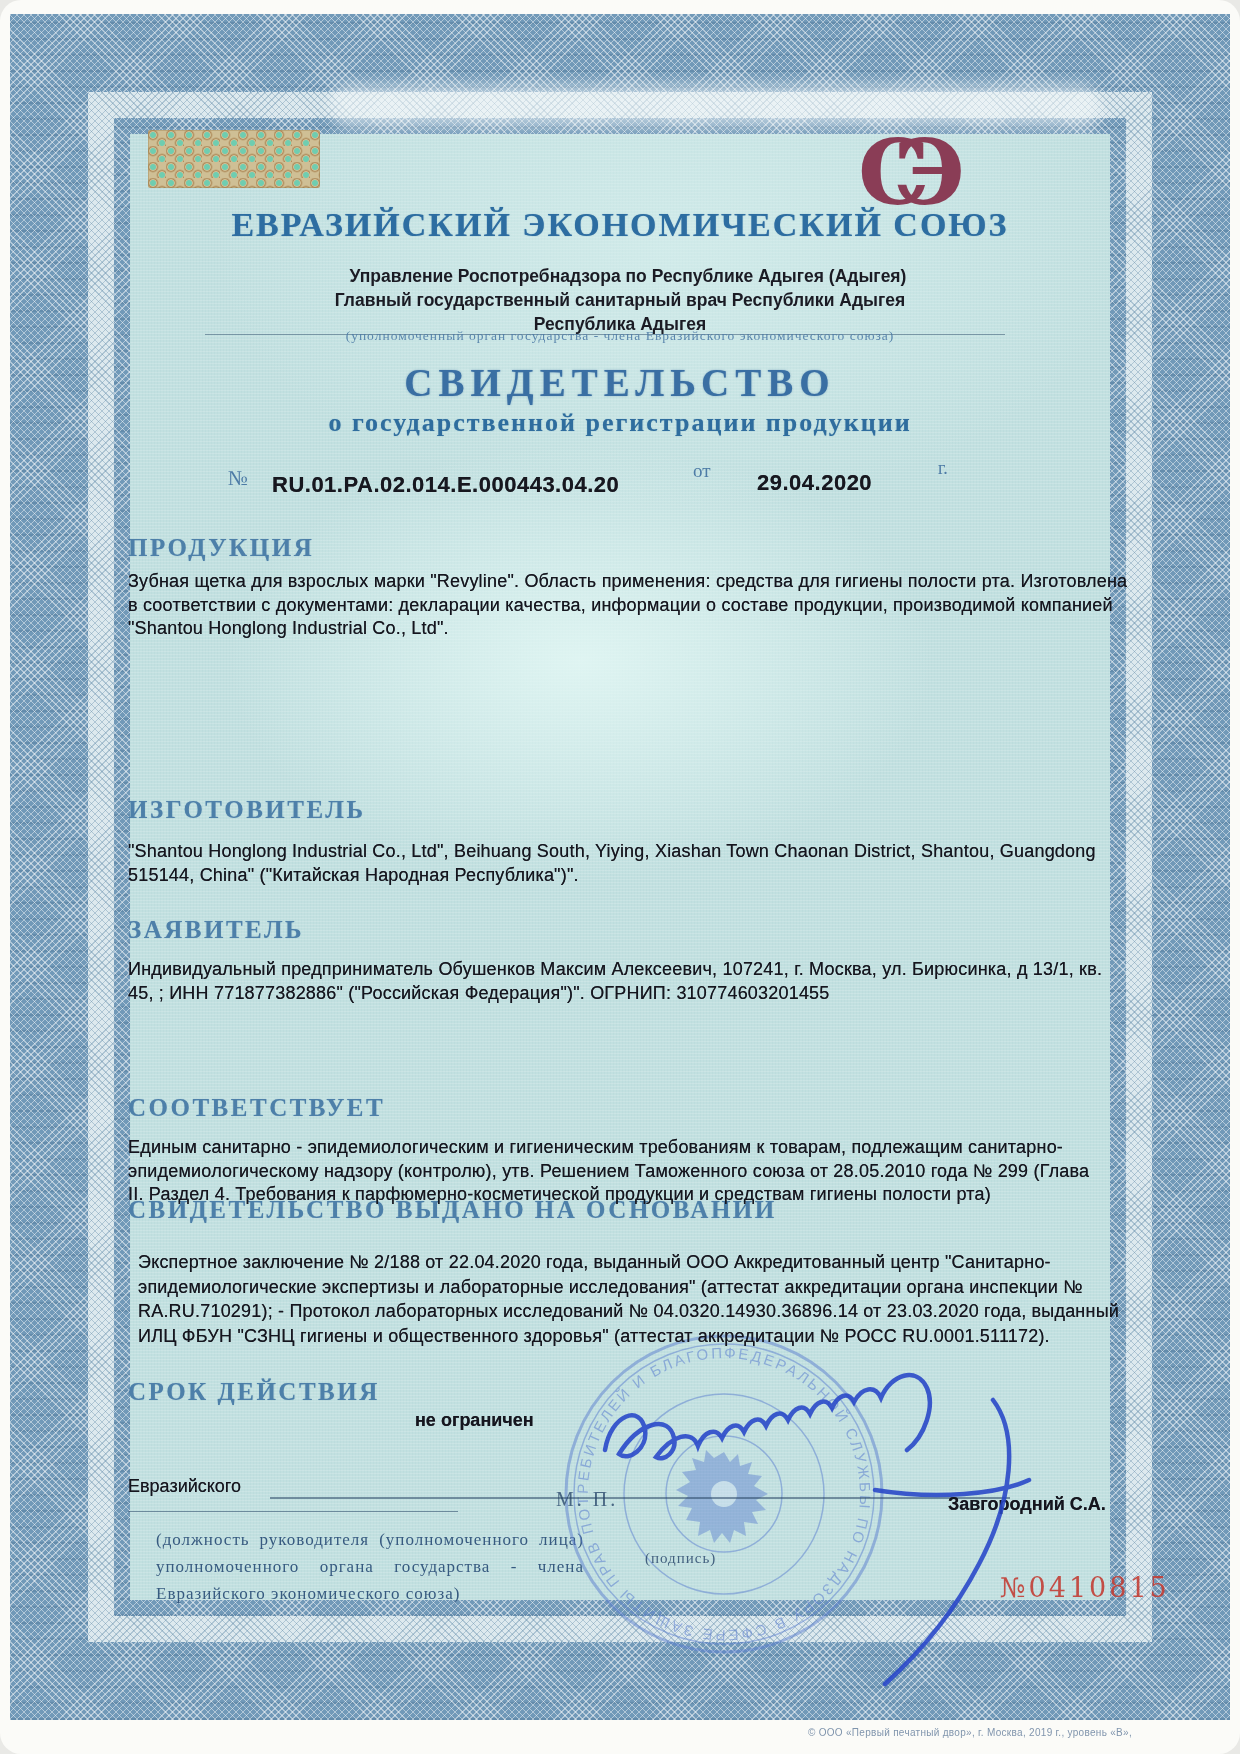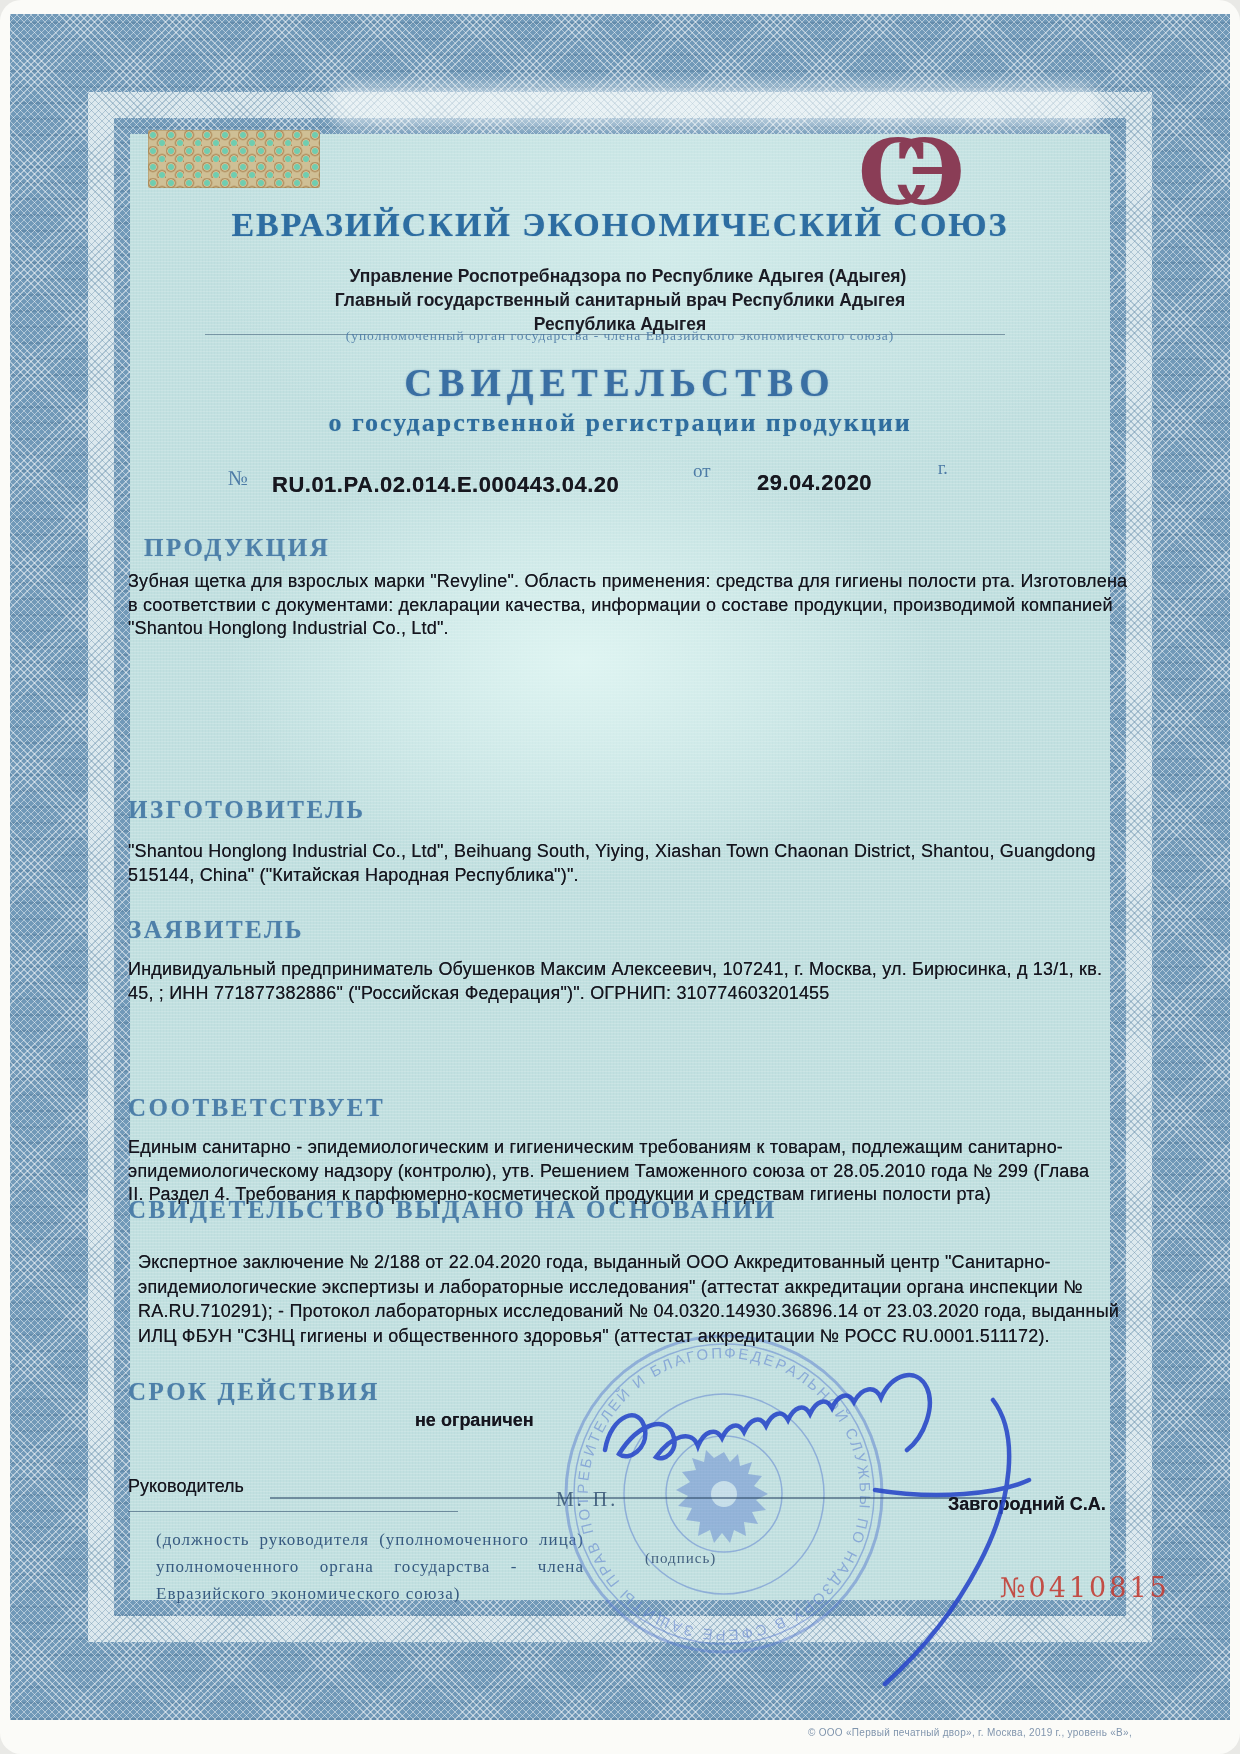--- a/index.html
+++ b/index.html
@@ -144,21 +144,21 @@
 
   <div class="abs t-doctitle" style="top:360px;left:0;">СВИДЕТЕЛЬСТВО</div>
   <div class="abs t-docsub" style="top:408px;left:0;">о государственной регистрации продукции</div>
 
   <div class="abs t-blue-serif" style="top:466px;left:228px;">№</div>
   <div class="abs t-number" style="top:472px;left:272px;">RU.01.PA.02.014.E.000443.04.20</div>
   <div class="abs t-blue-serif" style="top:460px;left:693px;font-size:19px;">от</div>
   <div class="abs t-number" style="top:470px;left:757px;">29.04.2020</div>
   <div class="abs t-blue-serif" style="top:458px;left:938px;font-size:18px;">г.</div>
 
-  <div class="abs h-section" style="top:534px;left:144px;text-align:right;">ПРОДУКЦИЯ</div>
+  <div class="abs h-section" style="top:534px;left:128px;text-align:right;">ПРОДУКЦИЯ</div>
   <div class="abs body-text" style="top:570px;left:128px;width:1000px;">Зубная щетка для взрослых марки "Revyline". Область применения: средства для гигиены полости рта. Изготовлена в соответствии с документами: декларации качества, информации о составе продукции, производимой компанией "Shantou Honglong Industrial Co., Ltd".</div>
 
   <div class="abs h-section" style="top:796px;left:128px;">ИЗГОТОВИТЕЛЬ</div>
   <div class="abs body-text" style="top:840px;left:128px;width:1000px;">"Shantou Honglong Industrial Co., Ltd", Beihuang South, Yiying, Xiashan Town Chaonan District, Shantou, Guangdong 515144, China" ("Китайская Народная Республика")".</div>
 
   <div class="abs h-section" style="top:916px;left:128px;">ЗАЯВИТЕЛЬ</div>
   <div class="abs body-text" style="top:958px;left:128px;width:1000px;">Индивидуальный предприниматель Обушенков Максим Алексеевич, 107241, г. Москва, ул. Бирюсинка, д 13/1, кв. 45, ; ИНН 771877382886" ("Российская Федерация")". ОГРНИП: 310774603201455</div>
 
   <div class="abs h-section" style="top:1094px;left:128px;">СООТВЕТСТВУЕТ</div>
   <div class="abs body-text" style="top:1136px;left:128px;width:980px;">Единым санитарно - эпидемиологическим и гигиеническим требованиям к товарам, подлежащим санитарно-эпидемиологическому надзору (контролю), утв. Решением Таможенного союза от 28.05.2010 года № 299 (Глава II. Раздел 4. Требования к парфюмерно-косметической продукции и средствам гигиены полости рта)</div>
@@ -181,21 +181,21 @@
     </defs>
     <text font-size="15" fill="#5b7ecf" opacity="0.55" letter-spacing="2.5" font-family="Liberation Sans, sans-serif">
       <textPath href="#ringPath">ФЕДЕРАЛЬНОЙ СЛУЖБЫ ПО НАДЗОРУ В СФЕРЕ ЗАЩИТЫ ПРАВ ПОТРЕБИТЕЛЕЙ И БЛАГОПОЛУЧИЯ ЧЕЛОВЕКА ПО</textPath>
     </text>
     <g fill="#5b7ecf" opacity="0.45">
       <path d="M172,130 l6,10 8,-8 2,12 12,-4 -4,12 14,2 -8,10 14,8 -12,6 10,10 -14,2 6,12 -14,-2 2,14 -12,-6 -4,13 -8,-10 -8,10 -4,-13 -12,6 2,-14 -14,-2 6,-12 -14,-2 10,-10 -12,-6 14,-8 -8,-10 14,-2 -4,-12 12,4 2,-12 8,8 z"></path>
       <circle cx="172" cy="172" r="13" fill="#cddcf5"></circle>
     </g>
   </svg>
 
-  <div class="abs t-sign-label" style="top:1476px;left:128px;">Руководитель</div>
+  <div class="abs t-sign-label" style="top:1476px;left:128px;">Евразийского</div>
   <div class="abs sig-line" style="top:1497px;left:270px;width:740px;"></div>
   <div class="abs sig-line" style="top:1511px;left:128px;width:330px;height:1px;"></div>
   <div class="abs t-mp" style="top:1488px;left:556px;z-index:3;">М. П.</div>
   <div class="abs t-podpis" style="top:1522px;left:645px;z-index:3;margin-top:28px;">(подпись)</div>
   <div class="abs t-sign-label" style="top:1494px;left:948px;font-weight:bold;z-index:5;">Завгородний С.А.</div>
   <div class="abs t-role-caption" style="top:1526px;left:128px;width:428px;padding-left:28px;">(должность руководителя (уполномоченного лица) уполномоченного органа государства - члена Евразийского экономического союза)</div>
   <div class="abs t-serial" style="top:1572px;left:1000px;z-index:5;">№0410815</div>
 
   <svg class="abs" style="top:1340px;left:545px;width:570px;height:390px;z-index:6;" viewBox="0 0 570 390">
     <g fill="none" stroke="#2746c8" stroke-width="4.5" stroke-linecap="round" opacity="0.88">

